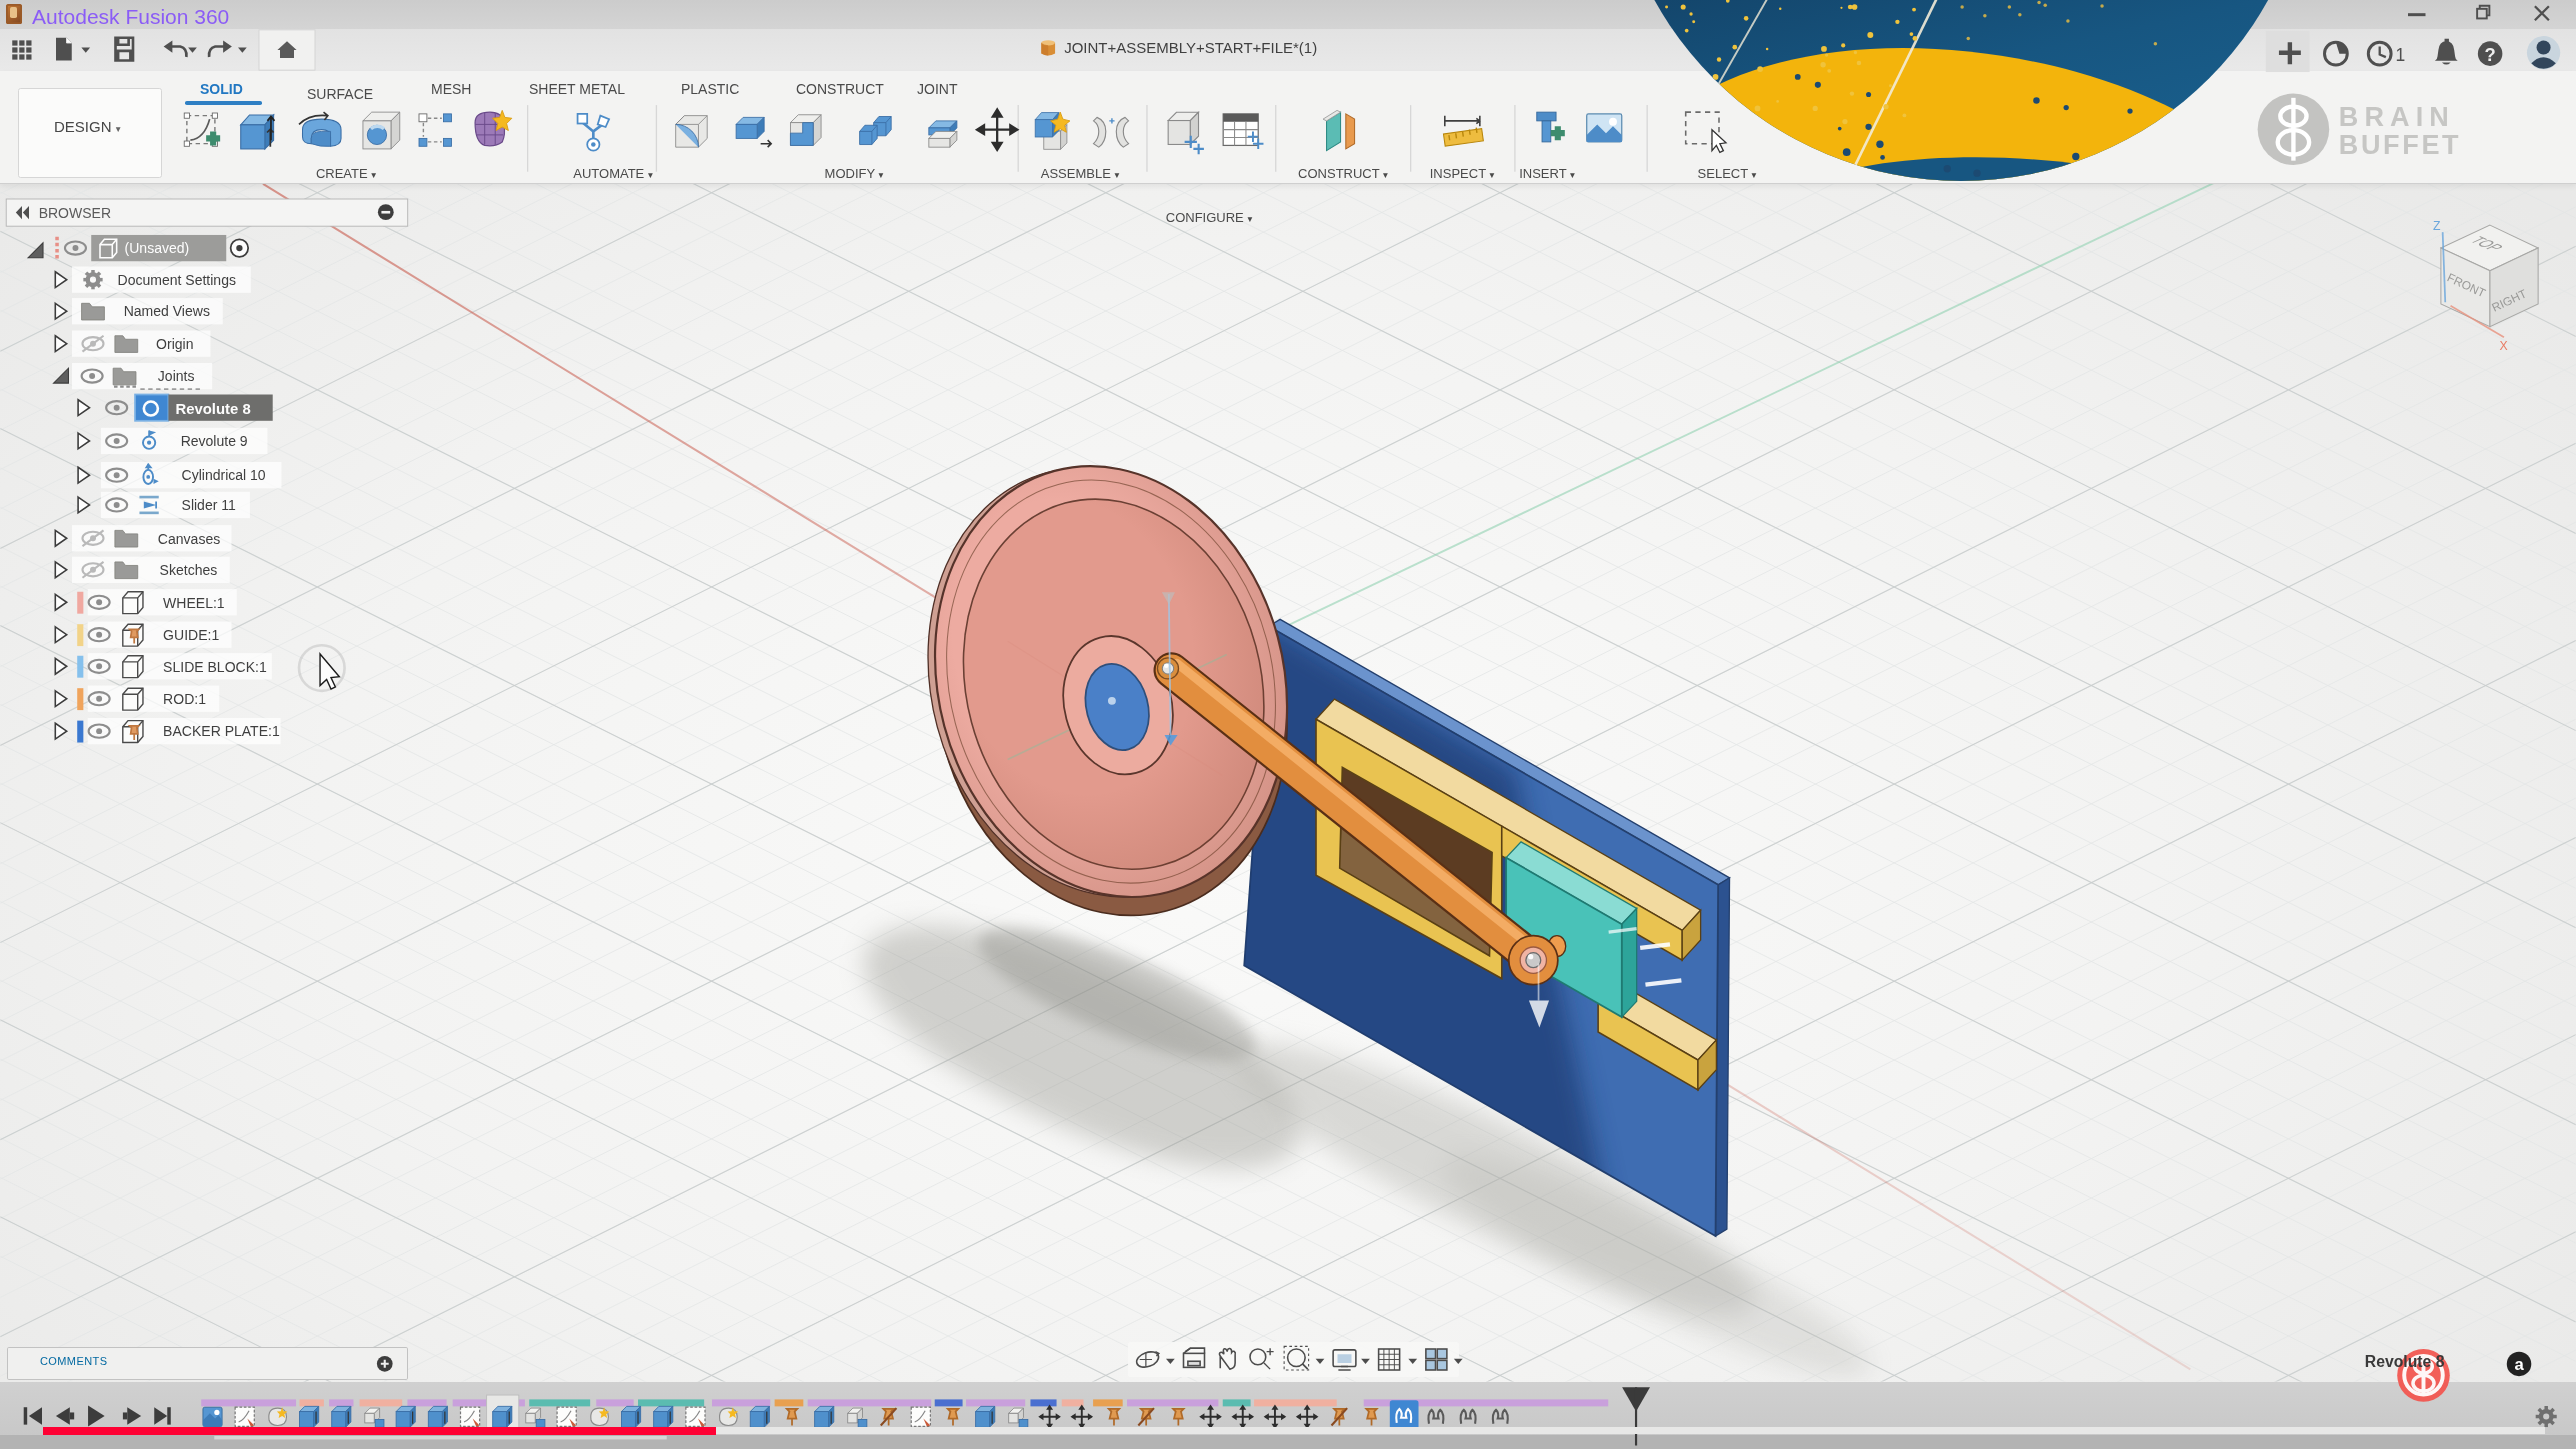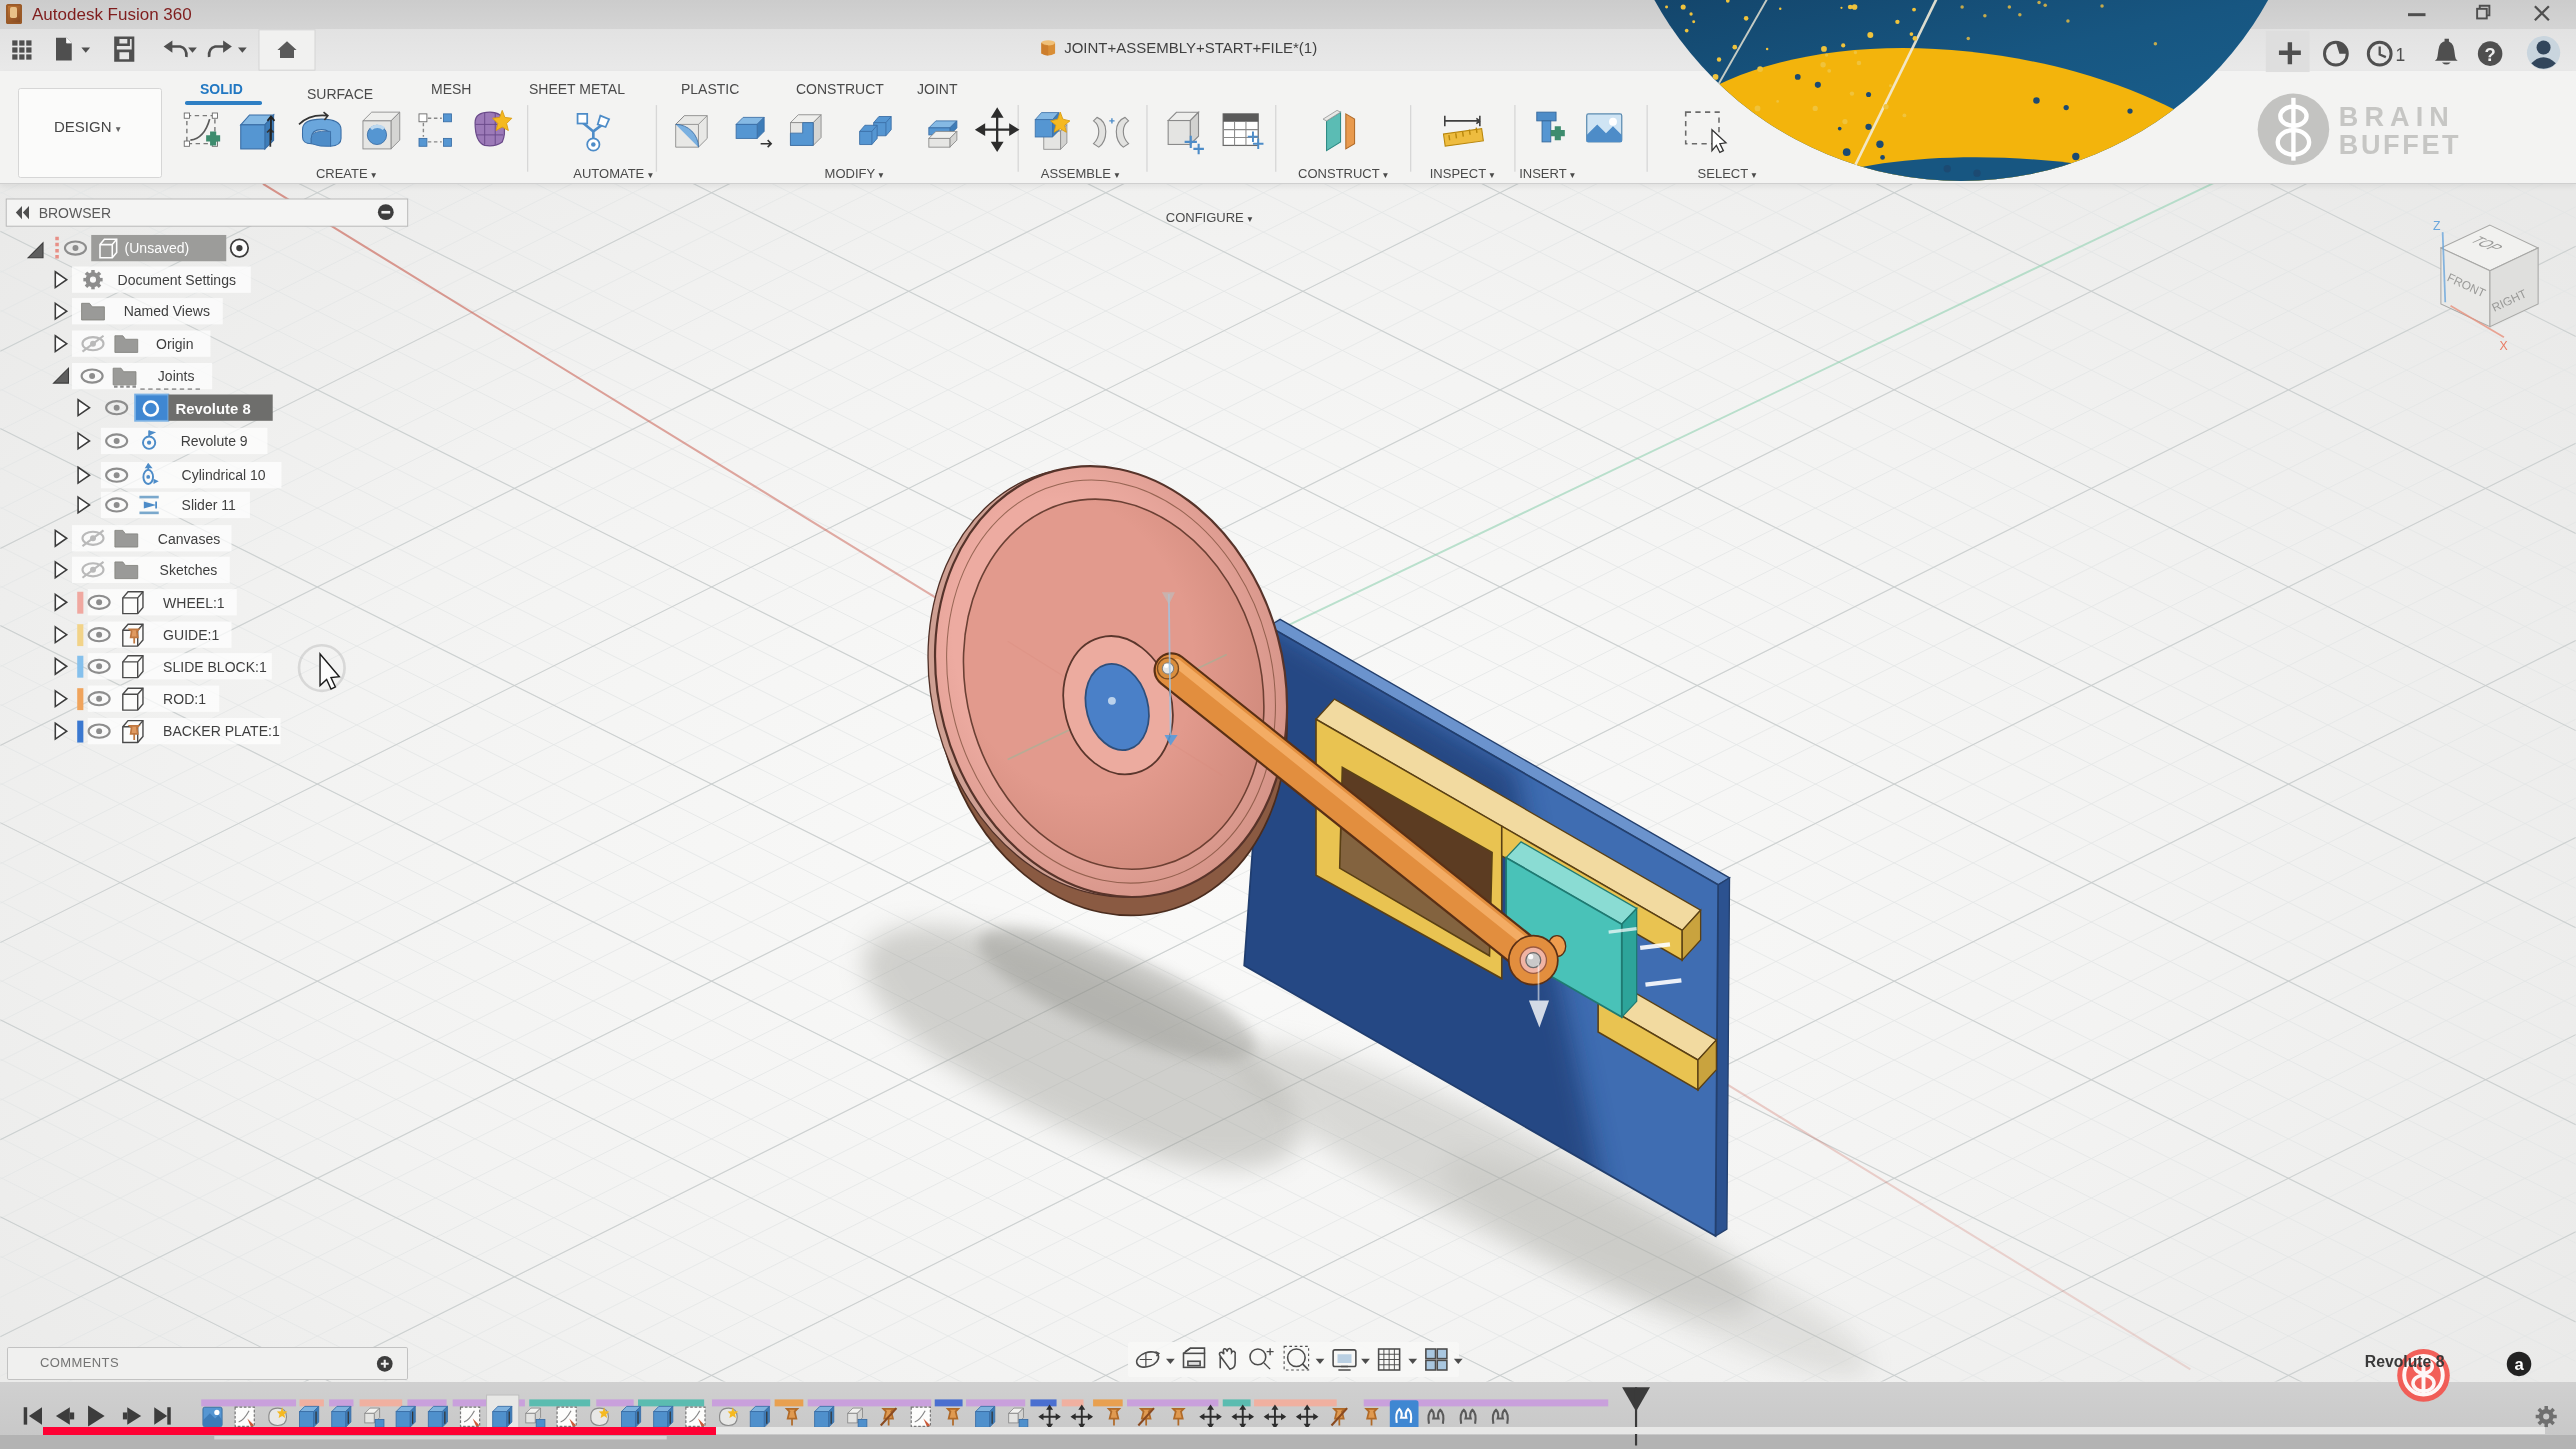--- a/index.html
+++ b/index.html
@@ -2,21 +2,21 @@
 <html style="font-size:14px"><head>
 <meta charset="utf-8">
 <style>
   html,body{margin:0;padding:0;}
   body{width:2576px;height:1449px;overflow:hidden;position:relative;
        font-family:"Liberation Sans",sans-serif;background:#ececeb;}
   .abs{position:absolute;}
   
   #titlebar{left:0;top:0;width:2576px;height:29px;
     background:linear-gradient(#cccccc,#d4d4d4);z-index:30;}
-  #titletxt{left:32px;top:5.3px;font-size:17px;color:#7f1d1d;z-index:31;}
+  #titletxt{left:32px;top:5.3px;font-size:21px;color:#8b5cf6;z-index:31;}
   #appicon{left:6.1px;top:3.5px;width:16px;height:20px;border-radius:2.6px;
     background:linear-gradient(140deg,#c97a33,#7d4420);box-shadow:inset 0 0 0 1.8px #9a5a28;z-index:31;}
   #appicon:before{content:"";position:absolute;left:3.5px;top:3.5px;width:7px;height:10.5px;
     background:#e8c088;border-radius:1.8px;}
   #qat{left:0;top:29px;width:2576px;height:42px;
     background:linear-gradient(#e2e2e2,#e9e9e9);z-index:30;}
   #doctitle{left:0;top:39px;width:2356px;text-align:center;font-size:15px;color:#3f3f3f;z-index:31;}
   #ribbon{left:0;top:71px;width:2576px;height:112px;background:#f3f3f2;
     border-bottom:0.9px solid #cfcfcf;box-shadow:0 2.6px 6.1px rgba(0,0,0,.07);z-index:30;}
   .tab{position:absolute;top:9.6px;font-size:14px;color:#4a4a4a;z-index:31;}
@@ -558,21 +558,21 @@
       <use href="#cubeo" x="151" y="834"></use>
       <use href="#pin" x="153" y="836"></use>
  <text x="186" y="840" font-size="16" fill="#3f3f3f">BACKER PLATE:1</text>
 </g>
 
 <circle cx="367" cy="762" r="26" fill="none" stroke="#b9b9b9" stroke-width="3" opacity=".45"></circle>
 <path d="M365,746 L365,782 L372.5,775 L377.5,786 L382.5,783.5 L377.5,773 L387,772 Z" fill="#fdfdfd" stroke="#1d1d1d" stroke-width="1.6"></path>
 </svg>
 
 <div class="abs" id="comments">
-    <span style="position:absolute;left:32px;top:7px;font-size:13px;color:#737373;letter-spacing:0.4px;">COMMENTS</span>
+    <span style="position:absolute;left:32px;top:7px;font-size:11px;color:#0369a1;letter-spacing:0.4px;">COMMENTS</span>
 <svg style="position:absolute;left:368px;top:7px" width="17.5" height="17.5" viewBox="0 0 20 20">
       <circle cx="10" cy="10" r="9" fill="#3d3d3d"></circle>
       <path d="M10,5.5 L10,14.5 M5.5,10 L14.5,10" stroke="#f0f0f0" stroke-width="2.4"></path>
     </svg>
   </div>
 <div class="abs" id="navbar"></div>
 <svg class="abs" style="left:1128px;top:1342px;z-index:16" width="342" height="35" viewBox="0 0 390 40">
 <g stroke="#4c4c4c" stroke-width="1.8" fill="none">
  <g transform="translate(22,20)">
         <ellipse rx="13" ry="8" transform="rotate(-20)"></ellipse>

